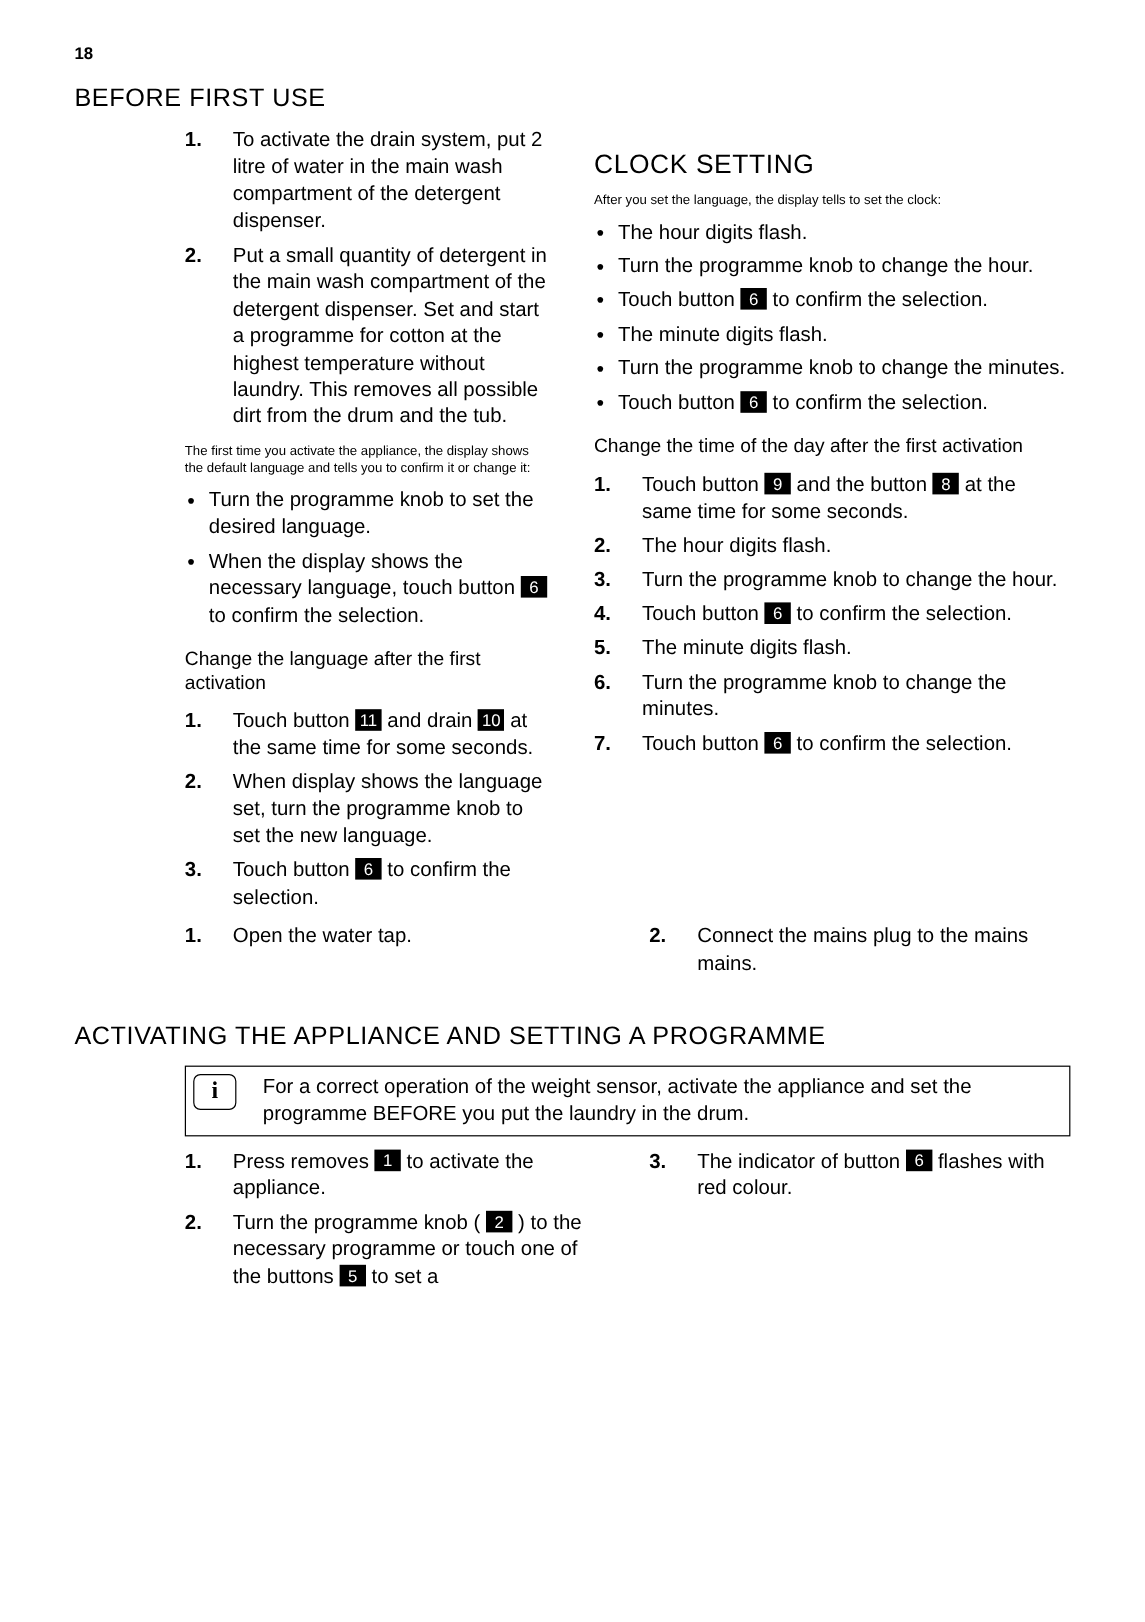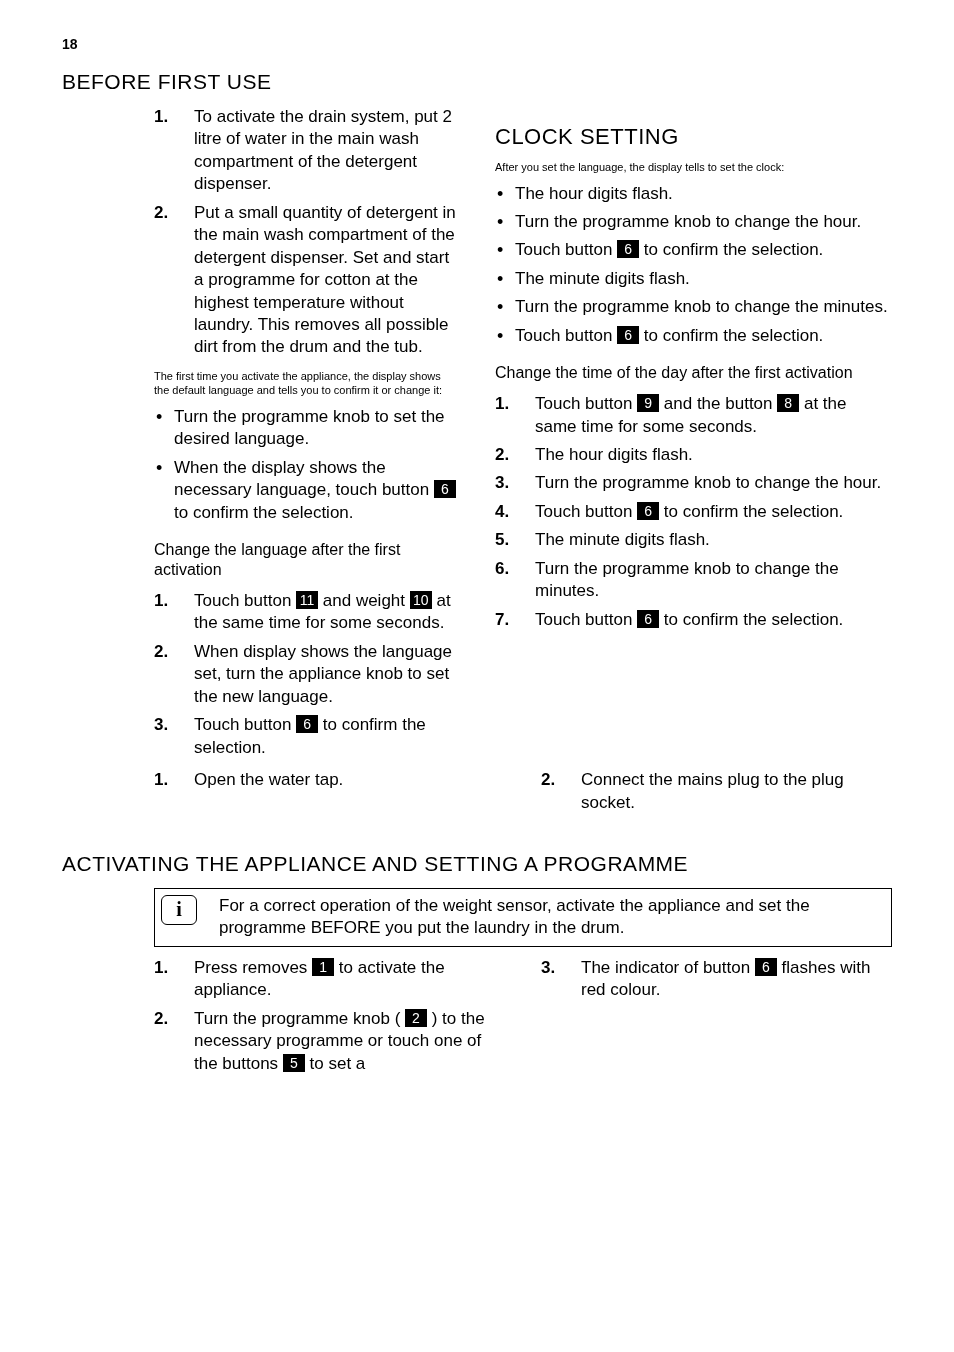--- a/index.html
+++ b/index.html
@@ -162,23 +162,23 @@
         <ul class="bul">
           <li>Turn the programme knob to set the desired language.</li>
           <li>
             <span>When the display shows the necessary language, touch button </span><span class="inv">6</span><span> to confirm the selection.</span>
           </li>
         </ul>
 
         <h3>Change the language after the first activation</h3>
         <ol class="num">
           <li>
-            <span>Touch button </span><span class="inv">11</span><span> and weight </span><span class="inv">10</span><span> at the same time for some seconds.</span>
-          </li>
-          <li>When display shows the language set, turn the appliance knob to set the new language.</li>
+            <span>Touch button </span><span class="inv">11</span><span> and drain </span><span class="inv">10</span><span> at the same time for some seconds.</span>
+          </li>
+          <li>When display shows the language set, turn the programme knob to set the new language.</li>
           <li>
             <span>Touch button </span><span class="inv">6</span><span> to confirm the selection.</span>
           </li>
         </ol>
       </div>
     </div>
 
     <div class="col">
       <h2>CLOCK SETTING</h2>
       <p class="body hyph">After you set the language, the display tells to set the clock:</p>
@@ -216,21 +216,21 @@
 
   <div class="indent-block">
     <div class="two-col">
       <div class="col">
         <ol class="num">
           <li>Open the water tap.</li>
         </ol>
       </div>
       <div class="col">
         <ol class="num" start="2" style="counter-reset: li 1;">
-          <li>Connect the mains plug to the plug socket.</li>
+          <li>Connect the mains plug to the mains mains.</li>
         </ol>
       </div>
     </div>
   </div>
 
   <h1>ACTIVATING THE APPLIANCE AND SETTING A PROGRAMME</h1>
 
   <div class="indent-block">
     <div class="info-box">
       <div class="info-icon">i</div>

